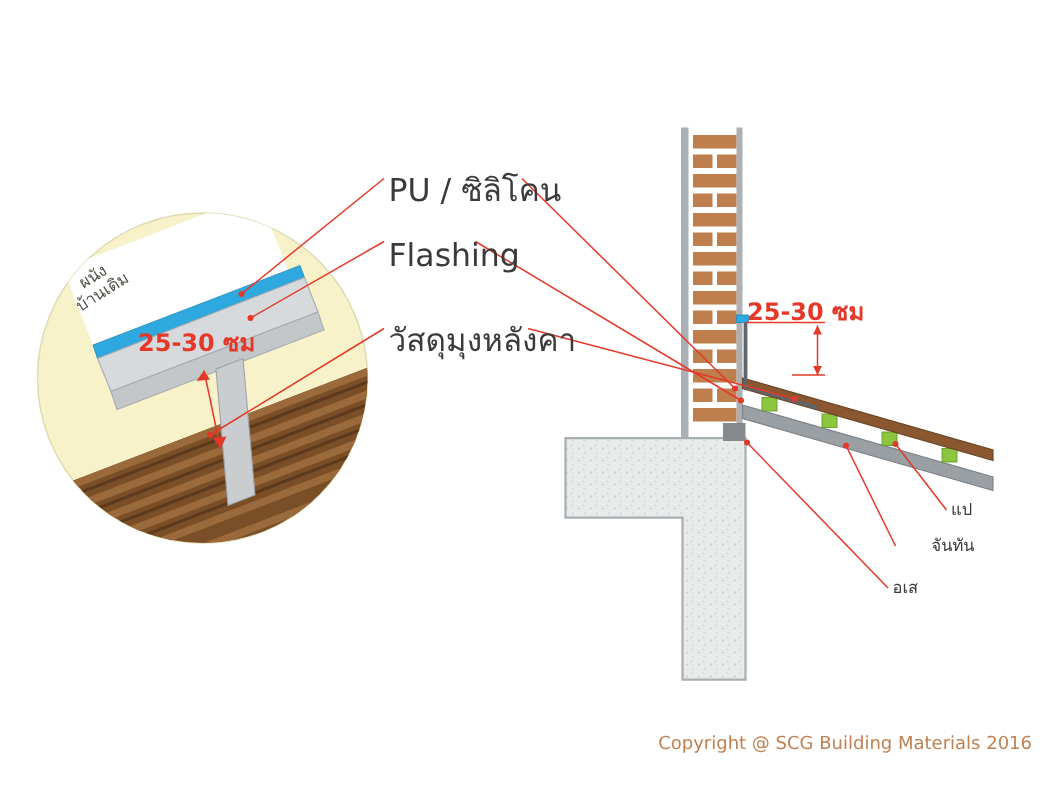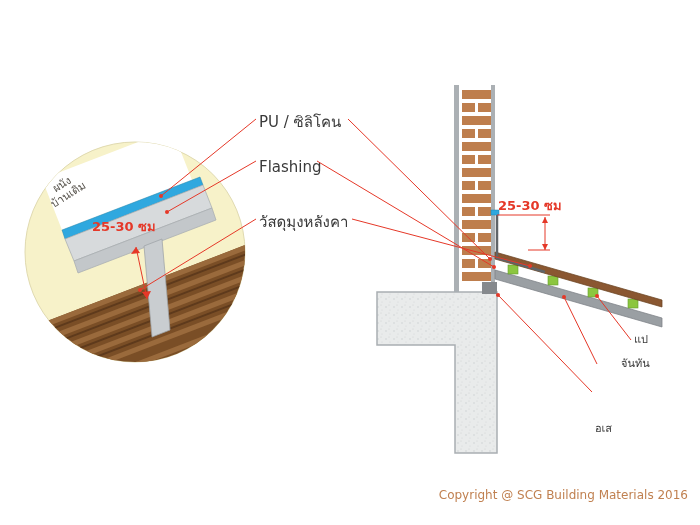--- a/index.html
+++ b/index.html
@@ -6,23 +6,23 @@
     --red:#E53828; --pu-blue:#2FA8DF; --brick:#BE7E4D; --batten-green:#8CC63F;
     --roofing-brown:#7A4E26; --roofing-ridge:#9A6A3C; --circle-bg:#F7F2C9;
     --concrete:#E9EBEB; --copyright-text:#C08050; --label-text:#3A3A3A;
     --flashing-gray:#D7DADC;
   }
   html,body{margin:0;padding:0;background:#fff;}
   #stage{position:relative;width:700px;height:525px;background:#fff;overflow:hidden;
          font-family:"DejaVu Sans","Liberation Sans",sans-serif;}
   #gfx{position:absolute;left:0;top:0;}
   .label{position:absolute;white-space:nowrap;}
-  .callout{font-size:15px;color:var(--label-text);}
+  .callout{font-size:21px;color:var(--label-text);}
   .thai-right{font-size:11px;color:var(--label-text);}
-  .dim{font-size:13px;font-weight:bold;color:var(--red);}
+  .dim{font-size:16px;font-weight:bold;color:var(--red);}
   .wall-label{font-size:11px;line-height:12px;color:#55514a;text-align:center;
               transform:rotate(-32deg);transform-origin:center;}
   .copyright{font-size:12px;color:var(--copyright-text);}
   
   .leader{stroke:var(--red);stroke-width:1;fill:none;}
   .red-fill{fill:var(--red);}
   .blue{fill:var(--pu-blue);stroke:#1E85B5;stroke-width:.5;}
   .brick{fill:var(--brick);}
   .green{fill:var(--batten-green);stroke:#639B2C;stroke-width:.6;}
   .brown-band{fill:var(--roofing-brown);}
@@ -183,16 +183,16 @@
   <div class="label callout" style="left:259px;top:158px;">Flashing</div>
 
   <div class="label callout" style="left:259px;top:210px;">วัสดุมุงหลังคา</div>
 
   <div class="label dim" style="left:498px;top:195px;">25-30 ซม</div>
 
   <div class="label thai-right" style="left:634px;top:330px;">แป</div>
 
   <div class="label thai-right" style="left:621px;top:354px;">จันทัน</div>
 
-  <div class="label thai-right" style="left:595px;top:382px;margin-top:37px;">อเส</div>
+  <div class="label thai-right" style="left:595px;top:382px;">อเส</div>
 
   <div class="label copyright" style="left:430px;top:488px;width:258px;text-align:right;">Copyright @ SCG Building Materials 2016</div>
 </div>
 
 </body></html>

